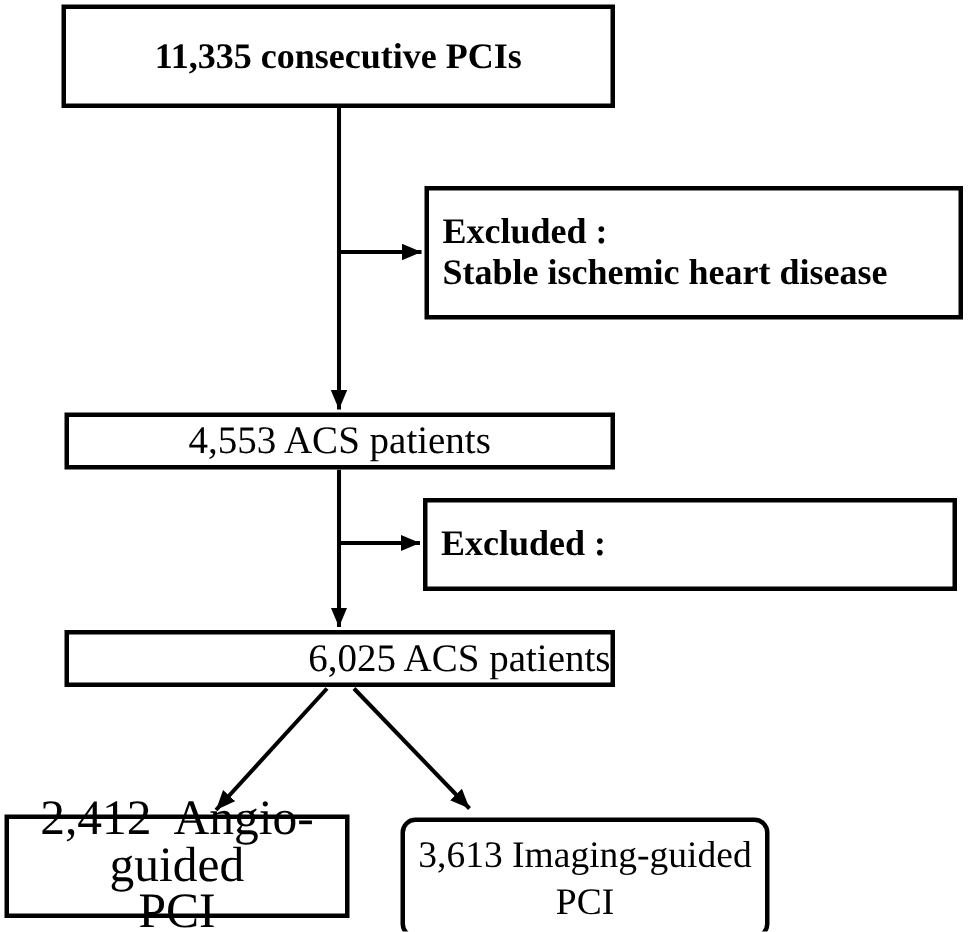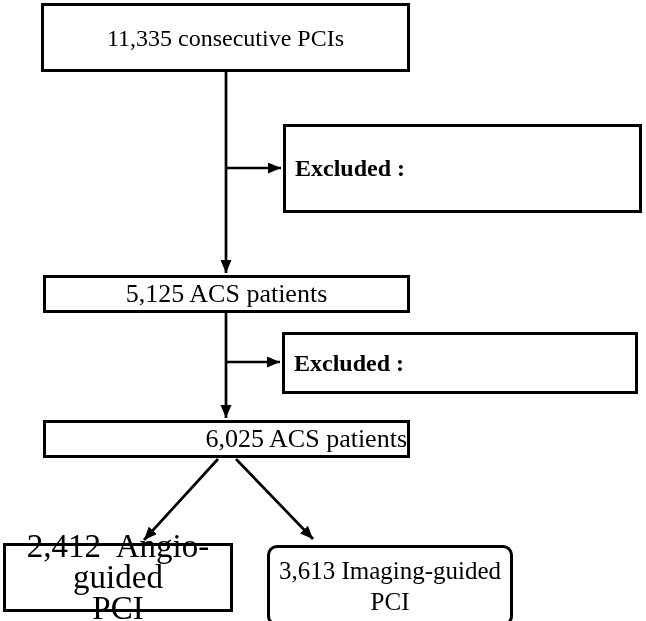--- a/index.html
+++ b/index.html
@@ -39,21 +39,21 @@
   }
   .leftalign {
     align-items: flex-start;
     text-align: left;
     padding-left: 9px;
     padding-right: 4px;
     justify-content: center;
   }
   .line { white-space: pre-wrap; }
 
-  #box-total     { left: 41px;  top: 3px;   width: 369px; height: 69px; font-size: 24px; line-height: 32px; }
+  #box-total     { left: 41px;  top: 3px;   width: 369px; height: 69px; font-size: 24px; line-height: 32px; font-weight: bold; }
   #box-excluded1 { left: 283px; top: 124px; width: 359px; height: 89px; font-weight: bold; font-size: 24px; line-height: 27px; }
   #box-acs6066   { left: 43px;  top: 275px; width: 367px; height: 38px; font-size: 26px; }
   #box-excluded2 { left: 282px; top: 332px; width: 356px; height: 62px; font-weight: bold; font-size: 24px; line-height: 27px; }
   #box-acs6025   { left: 43px;  top: 420px; width: 367px; height: 38px; font-size: 26px; align-items: flex-end; }
   #box-angio     { left: 3px;   top: 543px; width: 230px; height: 69px; font-size: 33px; line-height: 31px; }
   #box-imaging   { left: 267px; top: 545px; width: 246px; height: 81px; font-size: 25px; line-height: 31px; border-radius: 10px; }
 </style>
 </head>
 <body>
 
@@ -72,24 +72,25 @@
     <line x1="218" y1="459" x2="144" y2="540" stroke="#000000" stroke-width="2.7" marker-end="url(#ah)"></line>
     <line x1="236" y1="459" x2="313" y2="539" stroke="#000000" stroke-width="2.7" marker-end="url(#ah)"></line>
   </svg>
 
   <div class="box center" id="box-total">
     <div class="line">11,335 consecutive PCIs</div>
   </div>
 
   <div class="box leftalign" id="box-excluded1">
     <div class="line">Excluded :</div>
+    <div class="line">Stable ischemic heart disease</div>
   </div>
 
   <div class="box center" id="box-acs6066">
-    <div class="line">5,125 ACS patients</div>
+    <div class="line">4,553 ACS patients</div>
   </div>
 
   <div class="box leftalign" id="box-excluded2">
     <div class="line">Excluded :</div>
   </div>
 
   <div class="box center" id="box-acs6025">
     <div class="line">6,025 ACS patients</div>
   </div>
 

